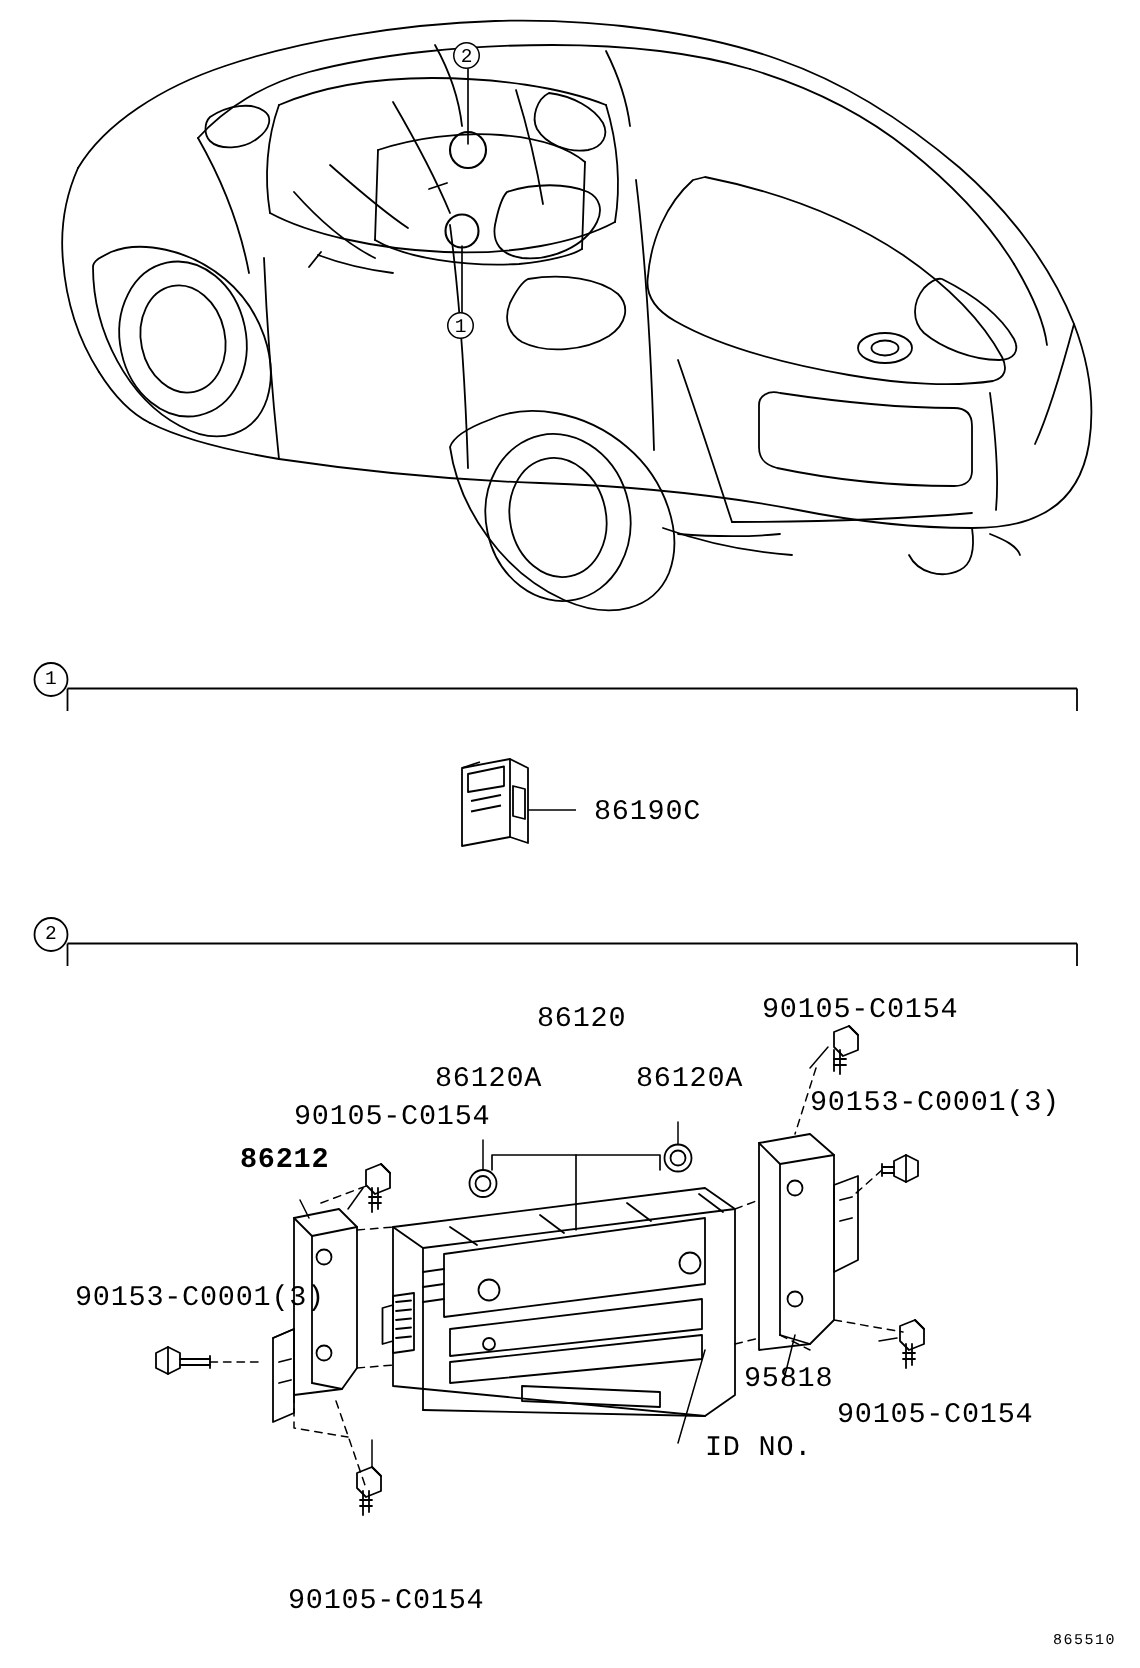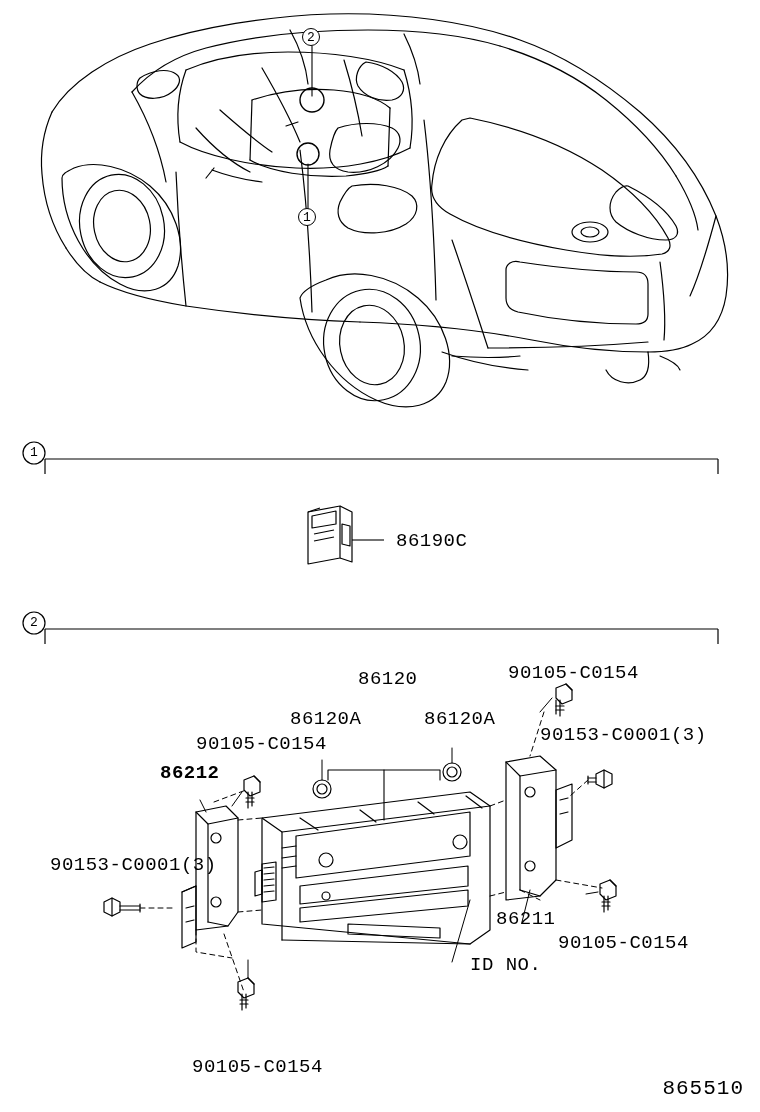--- a/index.html
+++ b/index.html
@@ -49,21 +49,21 @@
     border: 1.2px solid #000;
     border-radius: 50%;
     background: #fff;
     box-sizing: border-box;
   }
   .diagram-code {
     position: absolute;
     right: 16px;
     bottom: 12px;
     font-family: "Liberation Mono", monospace;
-    font-size: 21px;
+    font-size: 10px;
     letter-spacing: 1px;
   }
 </style>
 </head>
 <body>
 
 <div class="page">
 
   <svg class="layer" viewBox="0 0 760 1112">
     <g fill="none" stroke="#000" stroke-width="1.2" stroke-linejoin="round" stroke-linecap="round">
@@ -347,20 +347,20 @@
   </svg>
 
   <div class="lbl" style="left:358px; top:668px;">86120</div>
   <div class="lbl" style="left:290px; top:708px;">86120A</div>
   <div class="lbl" style="left:424px; top:708px;">86120A</div>
   <div class="lbl" style="left:508px; top:662px;">90105-C0154</div>
   <div class="lbl" style="left:540px; top:724px;">90153-C0001(3)</div>
   <div class="lbl" style="left:196px; top:733px;">90105-C0154</div>
   <div class="lbl" style="left:160px; top:762px;font-weight:bold;">86212</div>
   <div class="lbl" style="left:50px; top:854px;">90153-C0001(3)</div>
-  <div class="lbl" style="left:496px; top:908px;">86211</div>
+  <div class="lbl" style="left:496px; top:908px;">95818</div>
   <div class="lbl" style="left:558px; top:932px;">90105-C0154</div>
   <div class="lbl" style="left:470px; top:954px;">ID NO.</div>
   <div class="lbl" style="left:192px; top:1056px;">90105-C0154</div>
 
   <div class="diagram-code">865510</div>
 
 </div>
 
 </body></html>

